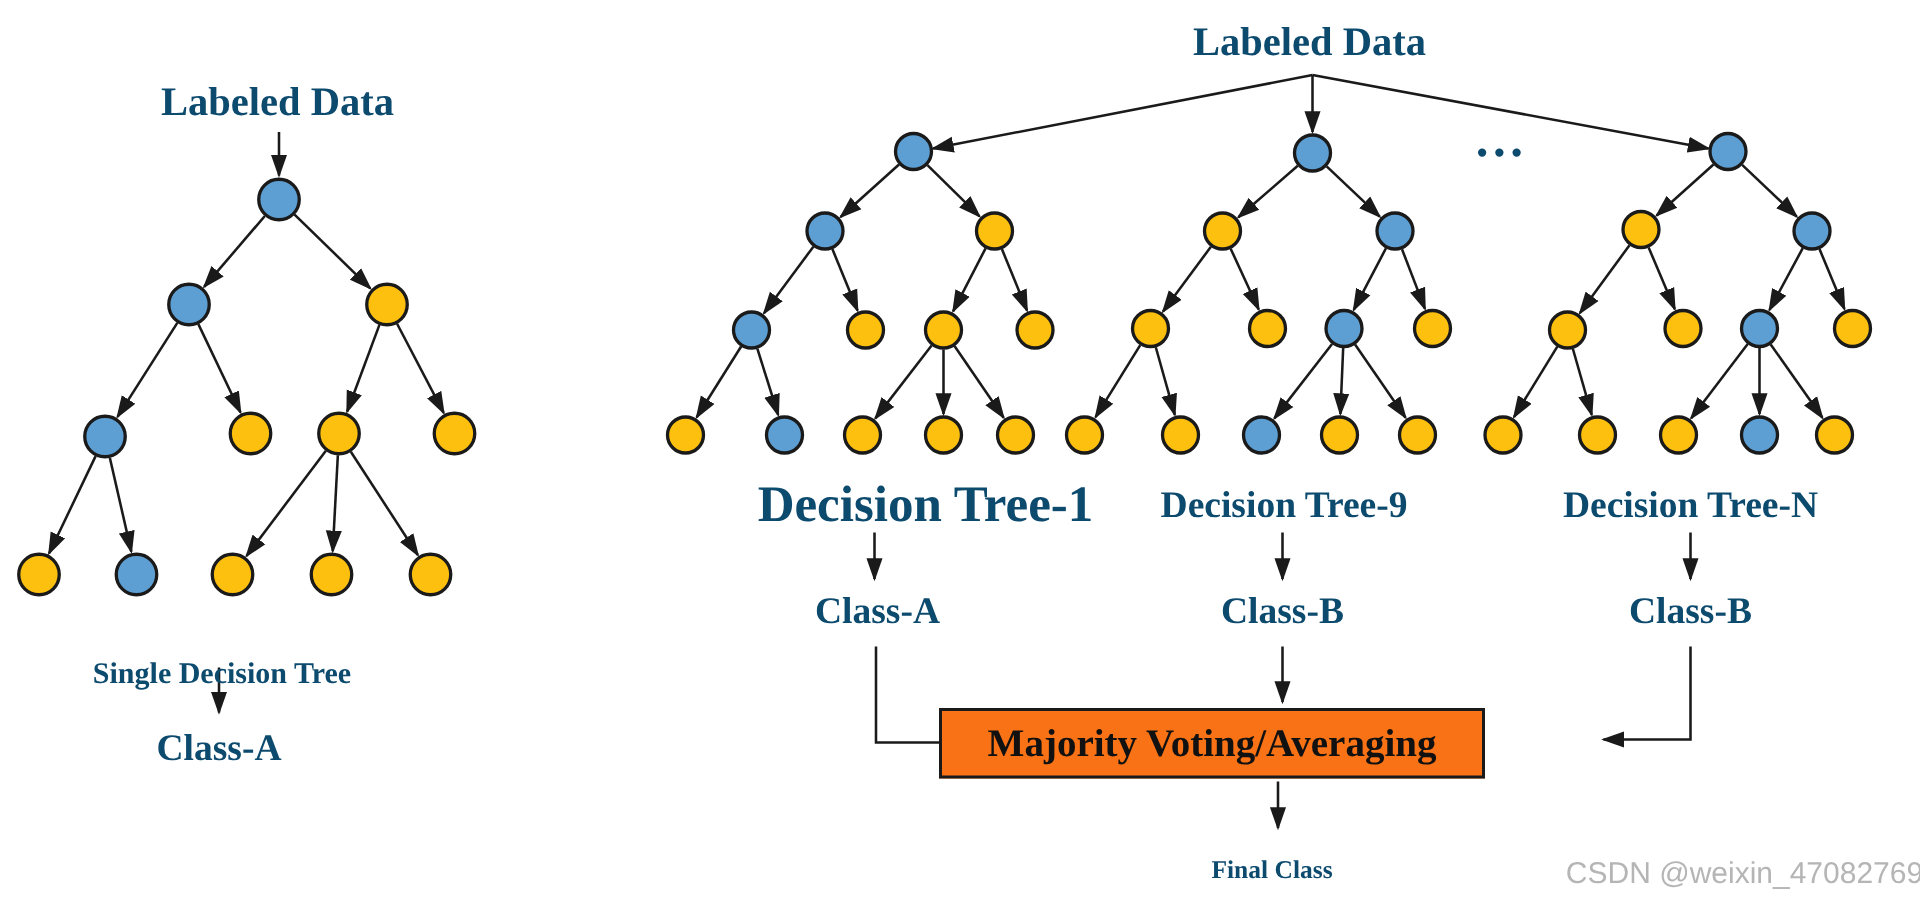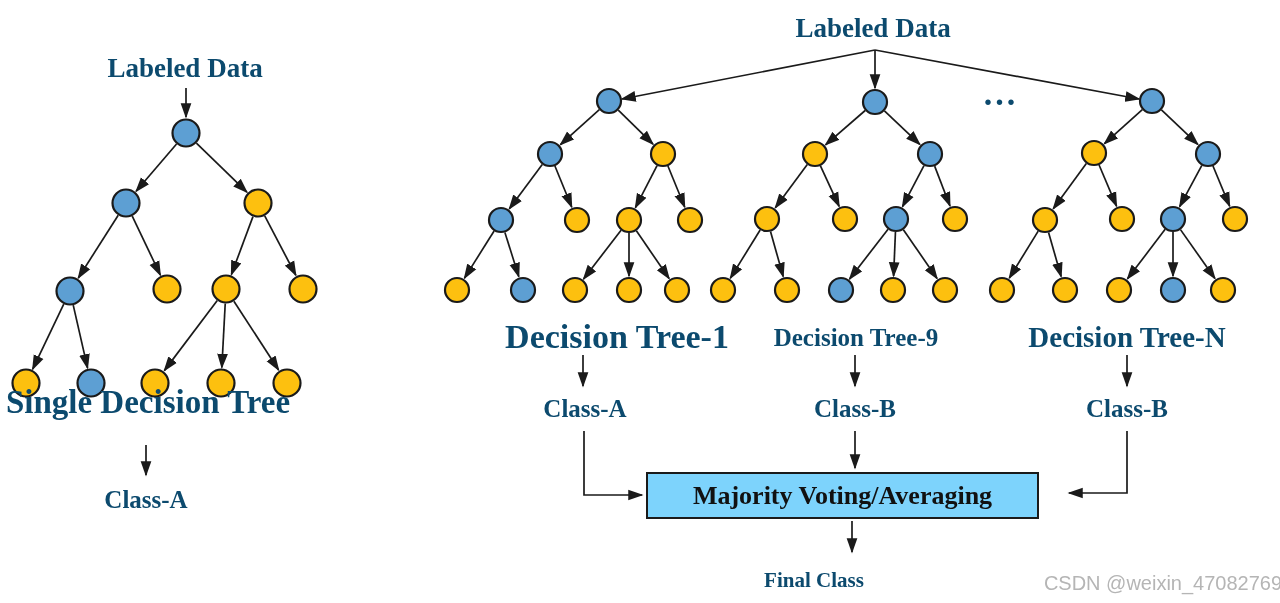--- a/index.html
+++ b/index.html
@@ -25,46 +25,46 @@
     transform: translate(-50%, -50%);
     font-family: "Liberation Serif", serif;
     font-weight: bold;
     color: #0c4a6e;
     white-space: nowrap;
     line-height: 1;
   }
   #lbl-left-title   { left: 185px;  top: 68px;  font-size: 27px; }
   #lbl-right-title  { left: 873px;  top: 28px;  font-size: 27px; }
   #lbl-ellipsis     { left: 1001px; top: 94px;  font-size: 34px; letter-spacing: 3px; }
-  #lbl-left-caption { left: 148px;  top: 402px; font-size: 33px; }
+  #lbl-left-caption { left: 148px;  top: 449px; font-size: 20px; }
   #lbl-left-class   { left: 146px;  top: 499px; font-size: 25px; }
   #lbl-tree1        { left: 583px;  top: 337px; font-size: 34px; margin-left: 34px; }
   #lbl-tree2        { left: 856px;  top: 337px; font-size: 25px; }
-  #lbl-treeN        { left: 1127px; top: 337px; font-size: 29px; }
+  #lbl-treeN        { left: 1127px; top: 337px; font-size: 25px; }
   #lbl-class1       { left: 585px;  top: 408px; font-size: 25px; }
   #lbl-class2       { left: 855px;  top: 408px; font-size: 25px; }
   #lbl-classN       { left: 1127px; top: 408px; font-size: 25px; }
   #voting-box {
     position: absolute;
-    left: 646px;
+    left: 626px;
     top: 472px;
-    width: 393px;
+    width: 364px;
     height: 47px;
     box-sizing: border-box;
     border: 2px solid #1a1a1a;
-    background: #7dd3fc;
+    background: #f97316;
     display: flex;
     align-items: center;
     justify-content: center;
     font-family: "Liberation Serif", serif;
     font-weight: bold;
     font-size: 26px;
     color: #111111;
   }
-  #lbl-final        { left: 814px;  top: 580px; font-size: 21px; }
+  #lbl-final        { left: 848px;  top: 580px; font-size: 17px; }
   #watermark {
     position: absolute;
     transform: translate(-50%, -50%);
     left: 1149px;
     top: 583px;
     font-family: "Liberation Sans", sans-serif;
     font-weight: normal;
     font-size: 20px;
     color: #b5b5b5;
     white-space: nowrap;

